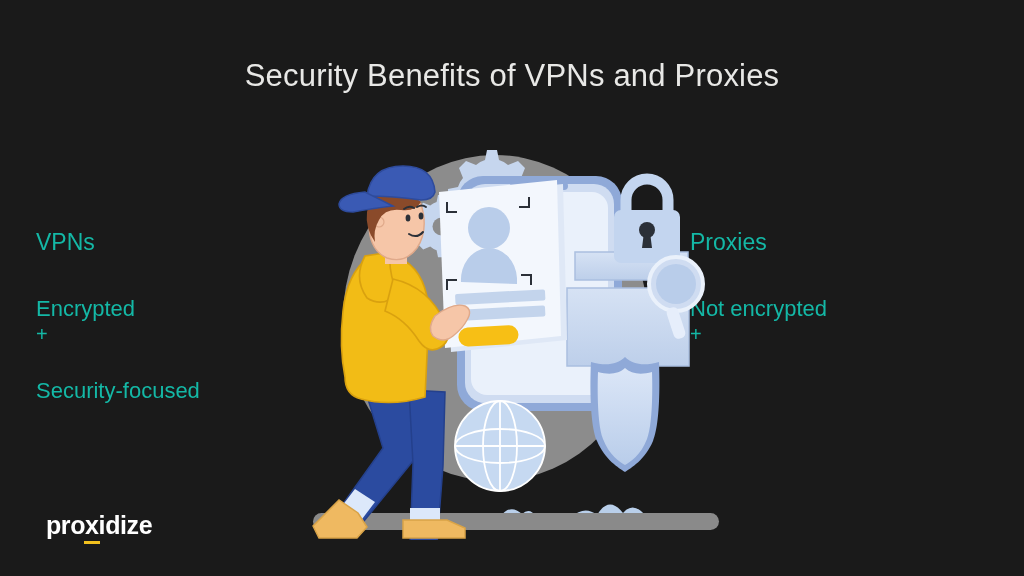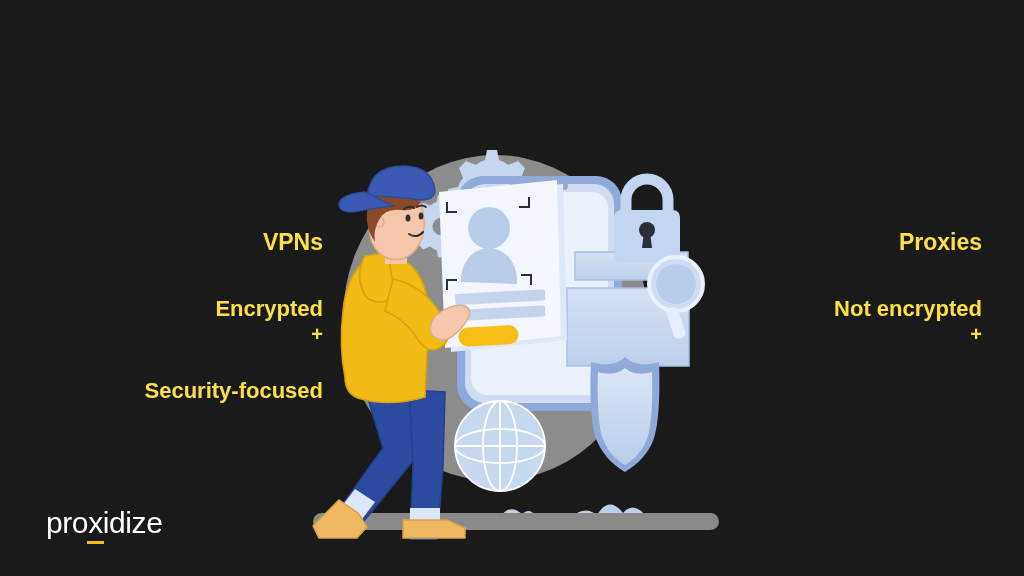--- a/index.html
+++ b/index.html
@@ -24,23 +24,23 @@
     font-size:31px;
     font-weight:400;
     letter-spacing:0.2px;
     color:#e8e8e6;
     white-space:nowrap;
   }
 
   
   .col {
     position:absolute;
-    text-align:right;
-    color:#fde047;
-    font-weight:700;
+    text-align:left;
+    color:#14b8a6;
+    font-weight:400;
     line-height:1.30;
   }
   .col-left  { left:36px;  top:228px; width:287px; }
   .col-right { right:42px; top:228px; width:292px; }
 
   .col .heading {
     font-size:23px;
     margin-bottom:37px;
     white-space:nowrap;
   }
@@ -51,24 +51,24 @@
   }
   .col .plus {
     font-size:20px;
     line-height:1.15;
   }
 
   
   .logo {
     position:absolute;
     left:46px; bottom:36px;
-    font-size:30px;
+    font-size:25px;
     letter-spacing:-0.4px;
     color:#ffffff;
-    font-weight:400;
+    font-weight:700;
   }
   .logo .x-underline {
     position:relative;
     display:inline-block;
   }
   .logo .x-underline::after {
     content:"";
     position:absolute;
     left:-1px; right:-1px; bottom:-4px;
     height:3px;
@@ -81,20 +81,21 @@
     left:305px; top:140px;
     width:430px; height:400px;
   }
   .illustration svg { display:block; width:430px; height:400px; }
 </style>
 </head>
 <body>
 
 <div class="slide">
 
+  <div class="title">Security Benefits of VPNs and Proxies</div>
 
   <div class="col col-left">
     <div class="heading">VPNs</div>
     <div class="line">Encrypted</div>
     <div class="plus">+</div>
     <div class="line">Security-focused</div>
   </div>
 
   <div class="col col-right">
     <div class="heading">Proxies</div>

